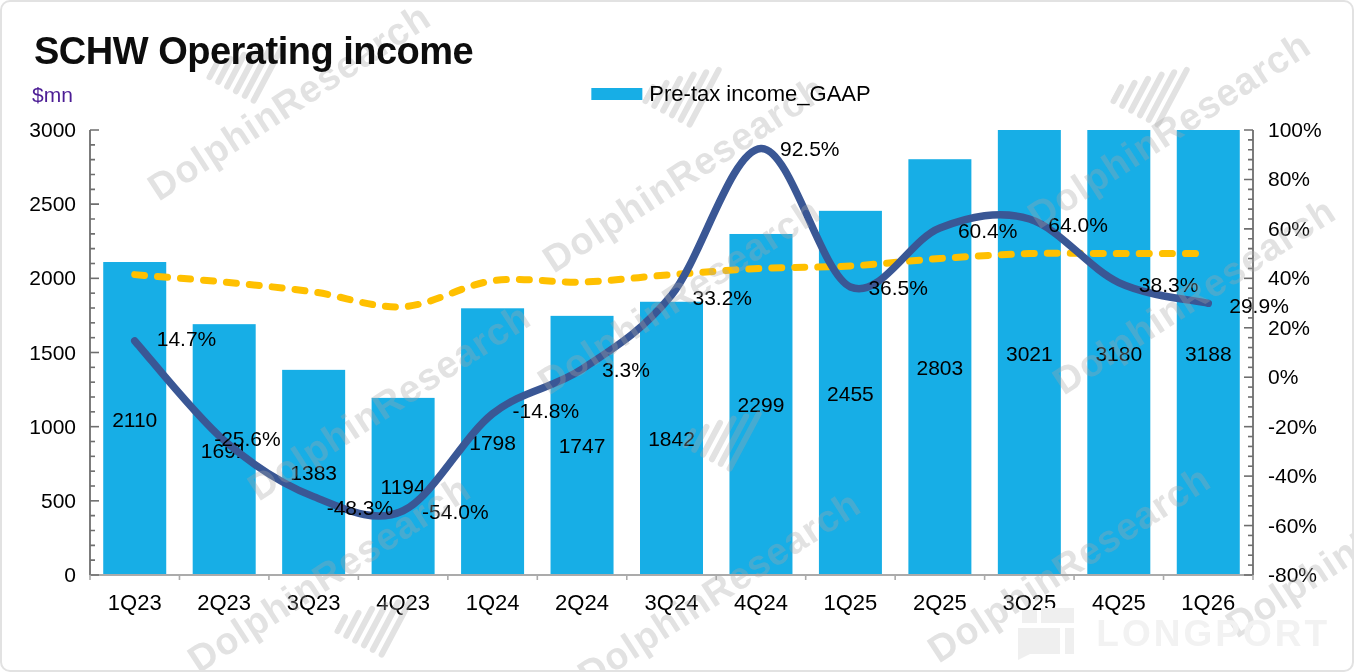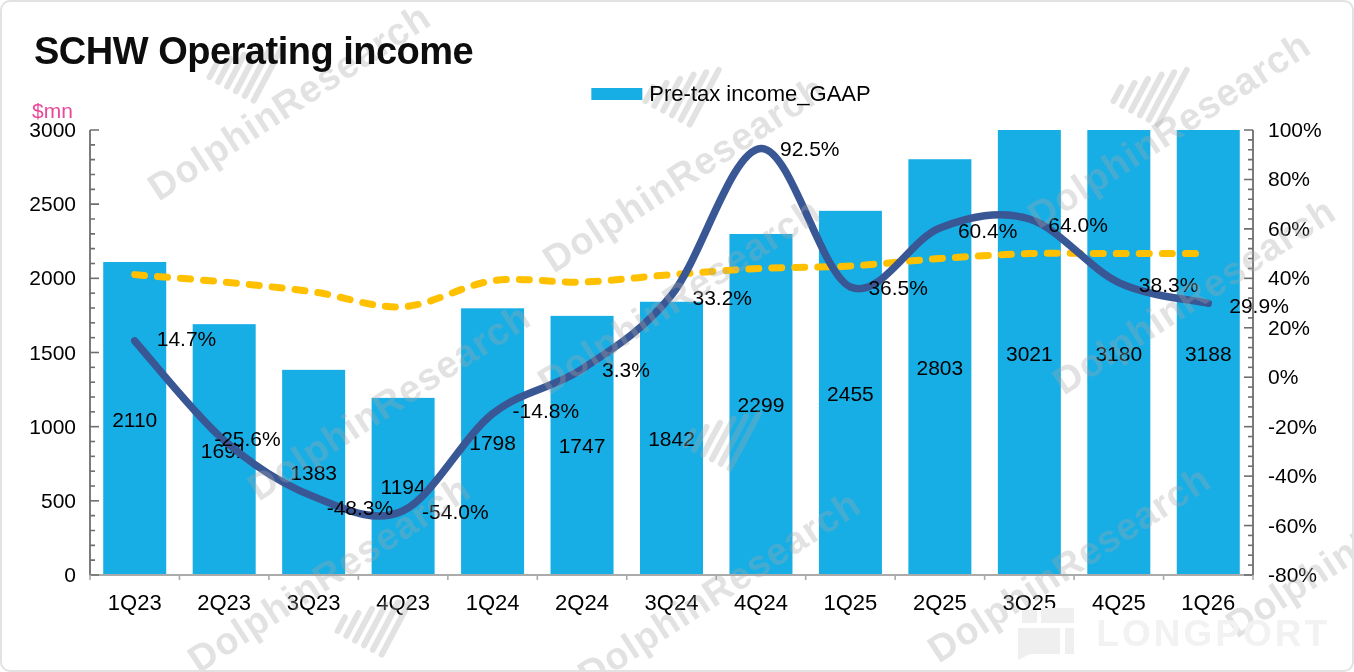--- a/index.html
+++ b/index.html
@@ -12,21 +12,21 @@
   .wm-layer{position:absolute;inset:0;z-index:2;pointer-events:none;overflow:hidden;}
   .wm-text{
     position:absolute;font-size:38px;font-weight:600;letter-spacing:1px;white-space:nowrap;
     color:rgba(168,168,168,0.33);transform:rotate(-33deg);transform-origin:0 50%;
   }
   .wm-icon{position:absolute;}
   .chart-title{
     position:absolute;left:28px;top:24px;z-index:3;margin:4px;
     font-size:38px;font-weight:800;color:#0d0d0d;letter-spacing:-0.5px;
   }
-  .unit{position:absolute;left:30px;top:81px;z-index:3;font-size:21px;color:#ec4899;margin-top:16px;}
+  .unit{position:absolute;left:30px;top:81px;z-index:3;font-size:21px;color:#4c1d95;}
   .legend{
     position:absolute;top:79px;left:50%;transform:translateX(calc(-50% + 54px));
     display:flex;align-items:flex-end;gap:9px;z-index:3;width:max-content;
   }
   .legend-item{display:flex;align-items:center;gap:7px;font-size:22px;color:#000;}
   .sw-bar{width:51px;height:12px;display:block;}
   .sw-dash{display:flex;gap:6px;align-items:center;}
   .sw-dash i{width:17px;height:7px;border-radius:4px;display:block;}
   .sw-line{width:58px;height:7px;border-radius:4px;display:block;}
   .source{position:absolute;left:27px;top:629px;z-index:3;font-size:22px;color:#767676;}

